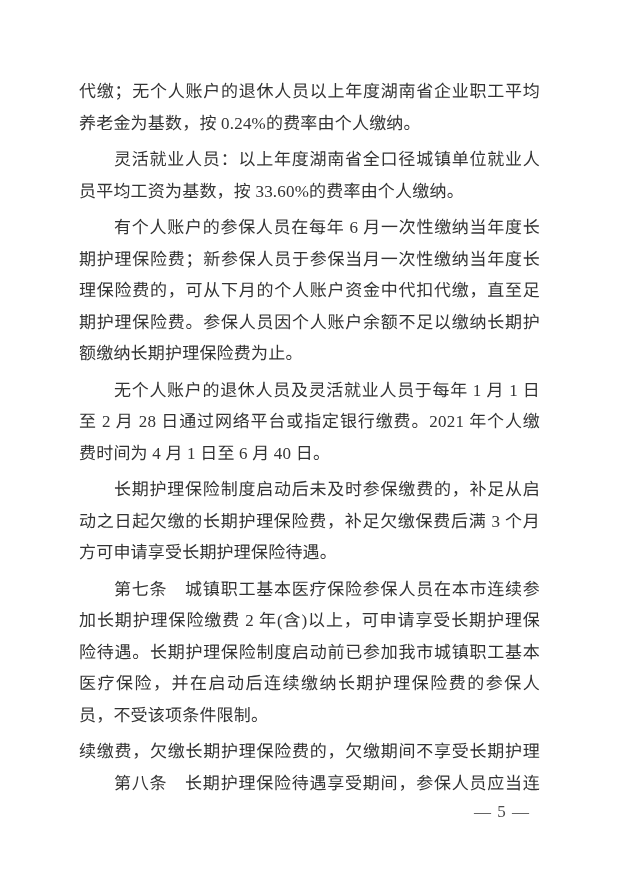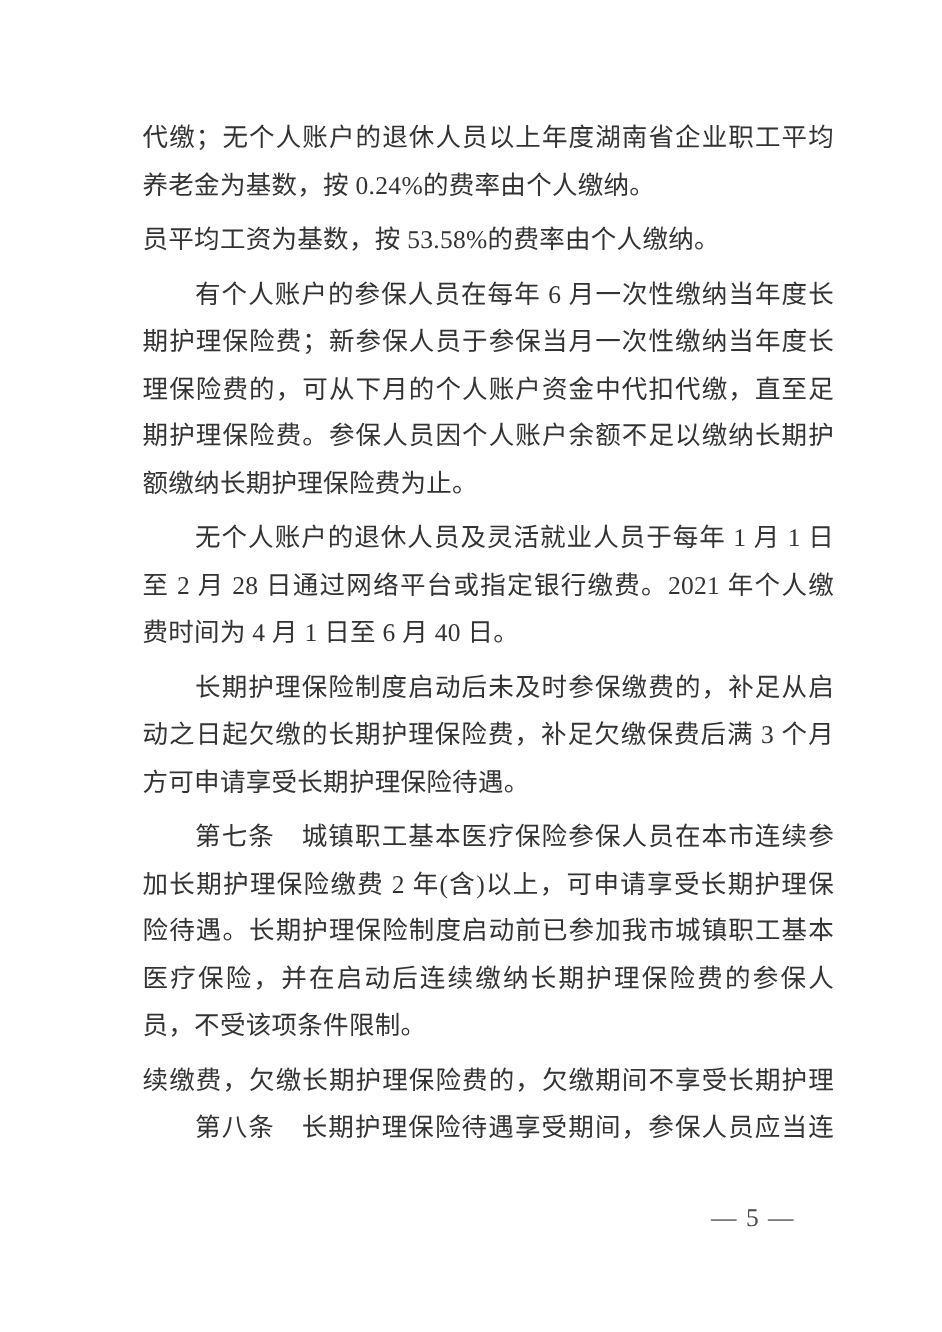--- a/index.html
+++ b/index.html
@@ -15,21 +15,21 @@
     color: #333333;
     position: relative;
   }
   .page {
     position: absolute;
     inset: 0;
     background: #ffffff;
   }
   .text-block {
     position: absolute;
-    left: 95px;
+    left: 79px;
     top: 76px;
     width: 461px;
   }
   .para {
     margin: 0 0 5px 0;
   }
   .line {
     font-size: 17px;
     line-height: 31.5px;
     text-align: justify;
@@ -63,21 +63,22 @@
 
 <div class="page">
   <div class="text-block">
 
     <div class="para">
       <div class="line">代缴；无个人账户的退休人员以上年度湖南省企业职工平均</div>
       <div class="line end">养老金为基数，按 0.24%的费率由个人缴纳。</div>
     </div>
 
     <div class="para">
-      <div class="line end">员平均工资为基数，按 53.58%的费率由个人缴纳。</div>
+      <div class="line indent">灵活就业人员：以上年度湖南省全口径城镇单位就业人</div>
+      <div class="line end">员平均工资为基数，按 33.60%的费率由个人缴纳。</div>
     </div>
 
     <div class="para">
       <div class="line indent">有个人账户的参保人员在每年 6 月一次性缴纳当年度长</div>
       <div class="line">期护理保险费；新参保人员于参保当月一次性缴纳当年度长</div>
       <div class="line">理保险费的，可从下月的个人账户资金中代扣代缴，直至足</div>
       <div class="line">期护理保险费。参保人员因个人账户余额不足以缴纳长期护</div>
       <div class="line end">额缴纳长期护理保险费为止。</div>
     </div>
 

